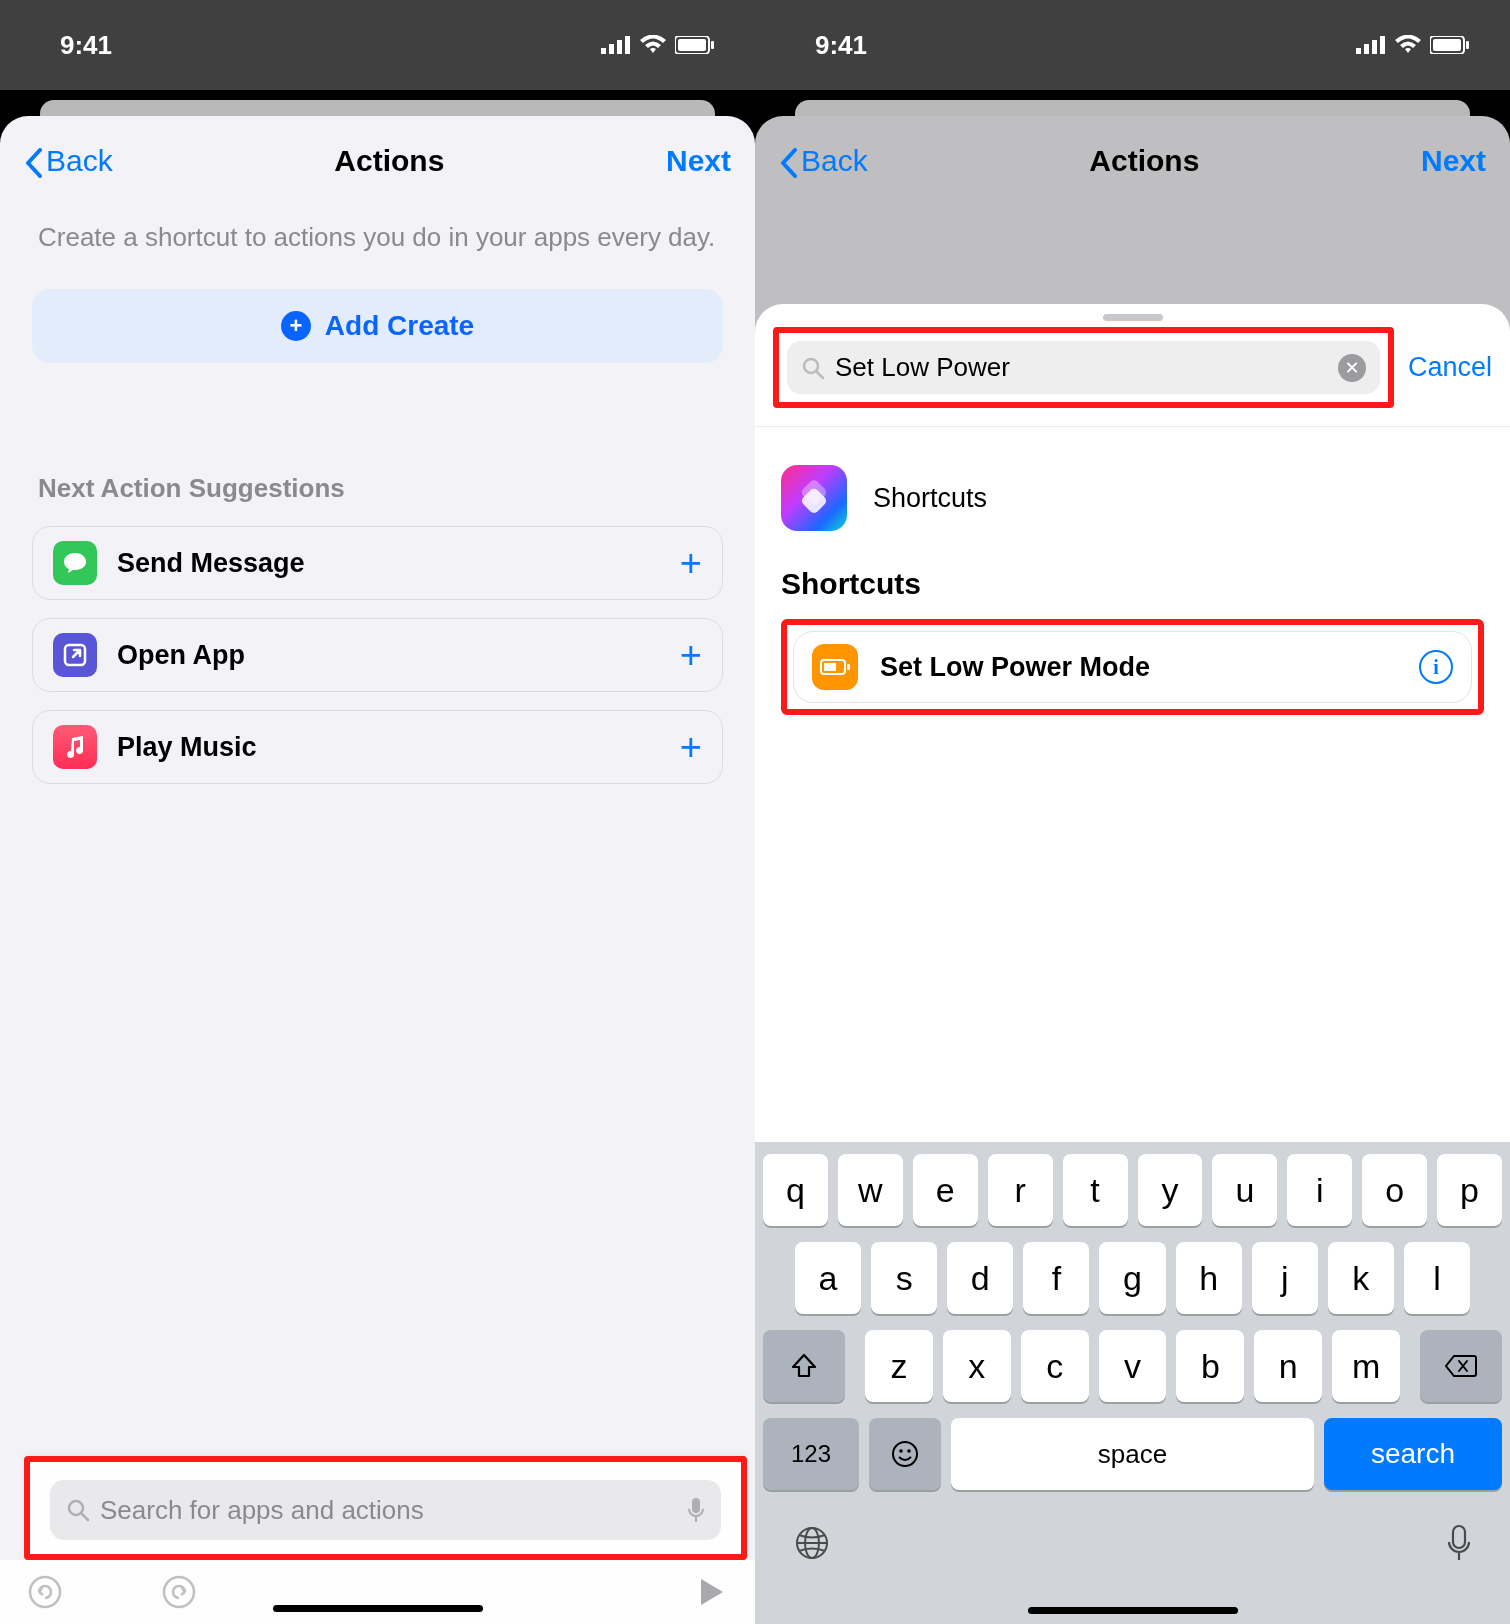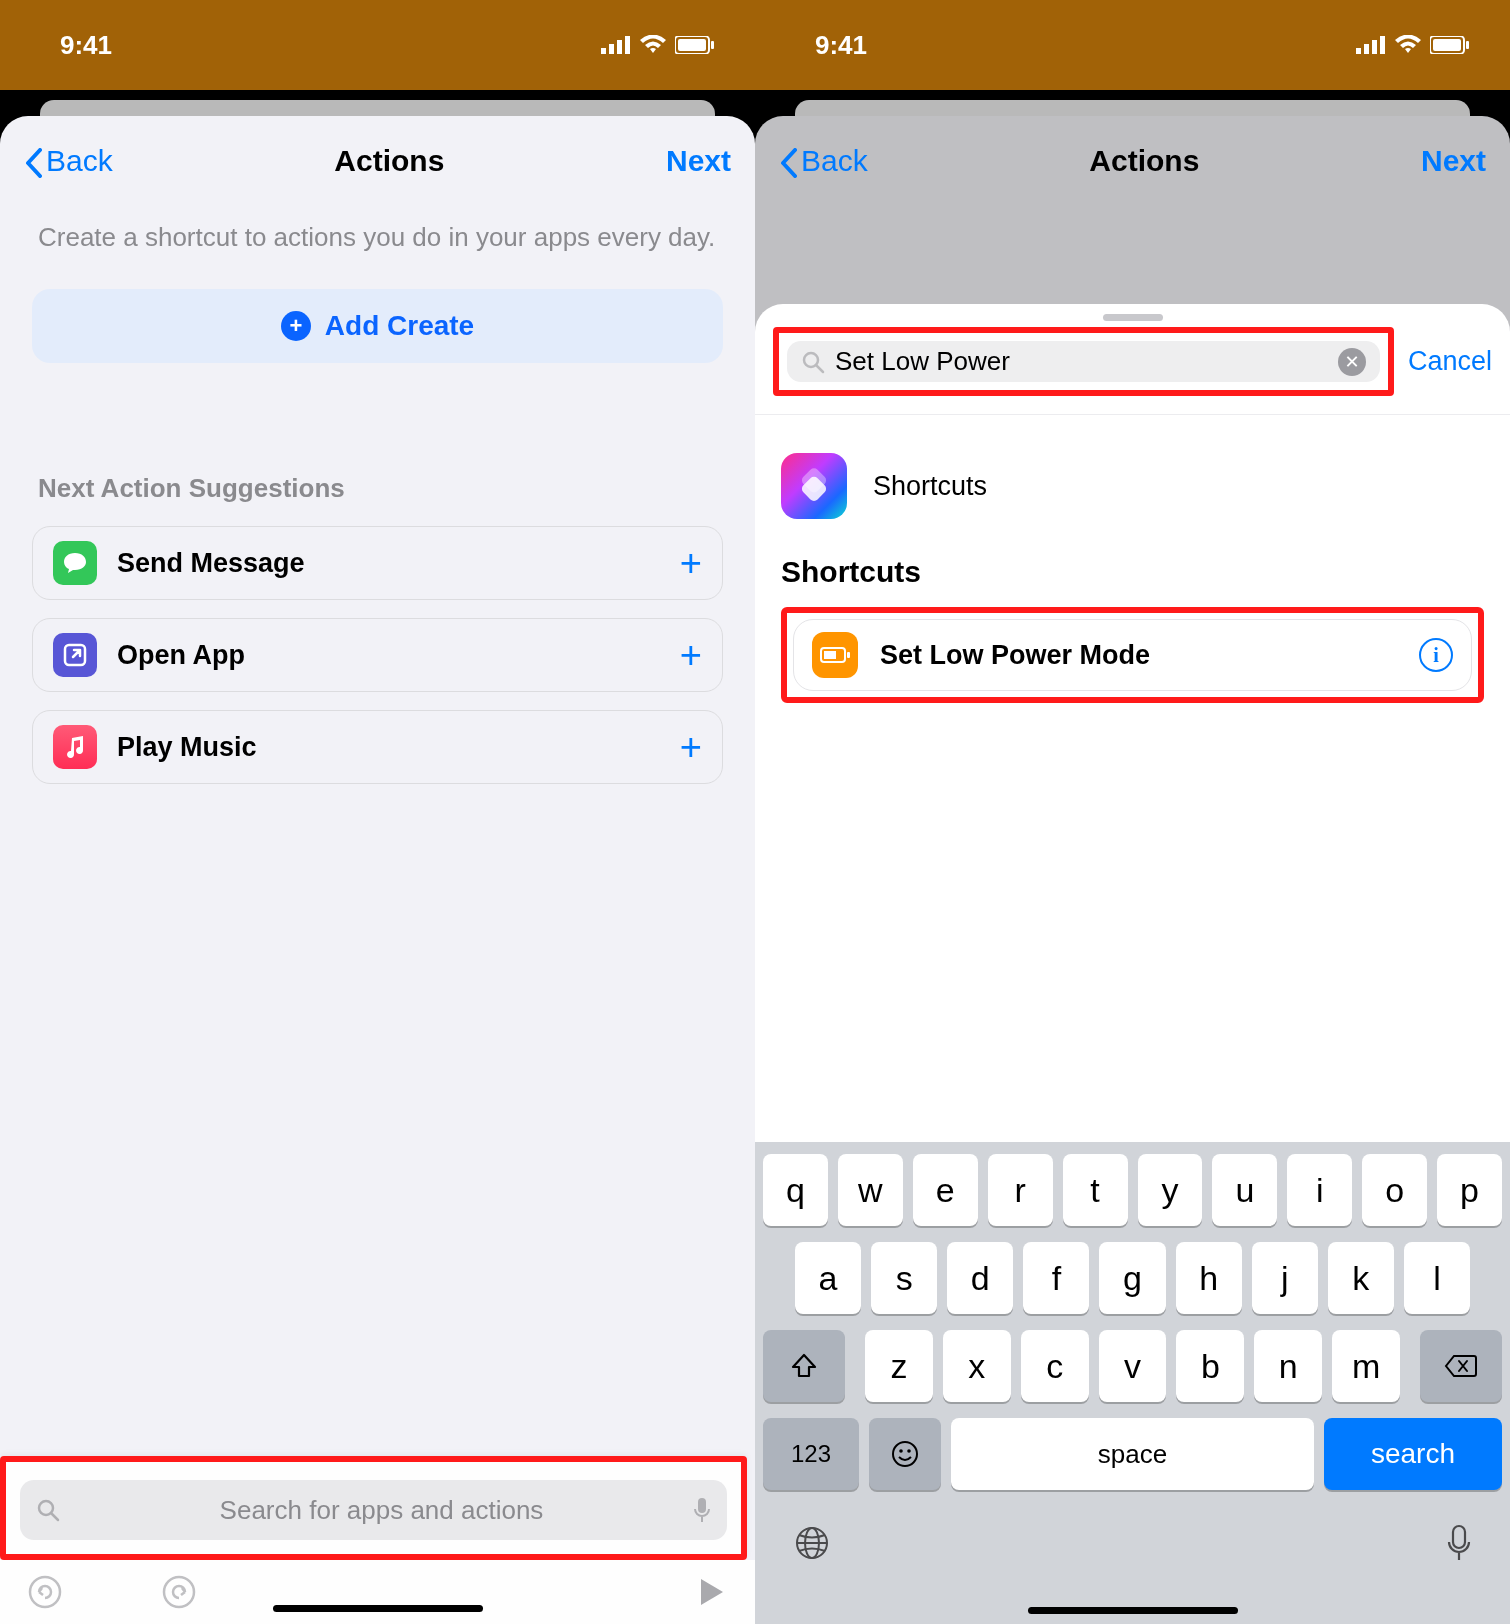--- a/index.html
+++ b/index.html
@@ -7,21 +7,21 @@
     font-family: -apple-system, BlinkMacSystemFont, "Segoe UI", Helvetica, Arial, sans-serif;
     background: #000;
     display: flex;
     width: 1510px;
     height: 1624px;
     overflow: hidden;
   }
   .phone {
     width: 755px;
     height: 1624px;
-    background: #a16207;
+    background: #404040;
     position: relative;
     display: flex;
     flex-direction: column;
   }
   .status-bar {
     height: 90px;
     color: #fff;
     display: flex;
     align-items: center;
     justify-content: space-between;
@@ -65,23 +65,23 @@
   .plus-circ{ width:30px; height:30px; border-radius:50%; background:#0a64ff; display:flex; align-items:center; justify-content:center; color:#fff; font-size:22px; font-weight:700;}
   .section-title{ color:#8a8a8e; font-size:26px; font-weight:600; margin: 110px 6px 22px;}
   .sugg{
     background:#f2f2f7; border:1.5px solid #dcdcdf; border-radius:18px;
     height:74px; display:flex; align-items:center; padding:0 20px; margin-bottom:18px;
   }
   .sugg .icon{ width:44px; height:44px; border-radius:10px; margin-right:20px; display:flex; align-items:center; justify-content:center;}
   .sugg .label{ flex:1; font-size:27px; font-weight:600; color:#000;}
   .sugg .plus{ color:#007aff; font-size:38px; font-weight:300;}
   .bottom-search{
-    position:absolute; bottom:64px; left:0; right:8px;
-    background:#fefefe; border-radius:14px 14px 0 0; padding:18px 14px 14px;
-    border-top:1px solid #e0e0e0; box-shadow:0 -2px 6px rgba(0,0,0,0.05);text-align:center;
+    position:absolute; bottom:64px; left:24px; right:8px;
+    background:#fefefe; border-radius:14px 14px 0 0; padding:18px 20px 14px;
+    border-top:1px solid #e0e0e0; box-shadow:0 -2px 6px rgba(0,0,0,0.05);
   }
   .search-field{
     background:#e9e9eb; border-radius:14px; height:60px; display:flex; align-items:center; padding:0 16px;
     color:#8a8a8e;
   }
   .search-field .mag{ margin-right:10px; opacity:.6;}
   .search-field .txt{ flex:1; font-size:26px; color:#8a8a8e;}
   .search-field .mic{ opacity:.6;}
   .redbox{ border:6px solid #ff1a1a; border-radius:4px; }
   .bottomrow{
@@ -95,21 +95,21 @@
 
   
   .sheet{
     position:absolute; left:0; right:0; bottom:0; top:188px;
     background:#fff; border-radius:28px 28px 0 0;
     display:flex; flex-direction:column;
   }
   .sheet-grab{ width:60px; height:7px; background:#c8c8cc; border-radius:4px; margin:10px auto 6px;}
   .sheet-head{ display:flex; align-items:center; gap:14px; padding:0 18px 18px;}
   .sheet-search{
-    flex:1; background:#eeeeef; border-radius:14px; height:41px; display:flex; align-items:center; padding:0 14px;
+    flex:1; background:#eeeeef; border-radius:14px; height:53px; display:flex; align-items:center; padding:0 14px;
   }
   .sheet-search .mag{ opacity:.5; margin-right:10px;}
   .sheet-search .val{ flex:1; font-size:26px; color:#000;}
   .sheet-search .clear{ width:28px; height:28px; border-radius:50%; background:#9b9ba0; color:#fff; display:flex; align-items:center; justify-content:center; font-size:18px;}
   .cancel{ color:#007aff; font-size:27px;}
   .sheet-body{ padding: 20px 26px; border-top:1px solid #ececef;}
   .app-row{ display:flex; align-items:center; gap:26px; margin:18px 0 36px;}
   .shortcuts-icon{
     width:66px; height:66px; border-radius:16px;
     background:linear-gradient(135deg,#ff2d8a 0%, #c03cff 40%, #1a68ff 75%, #0bd9d1 100%);

